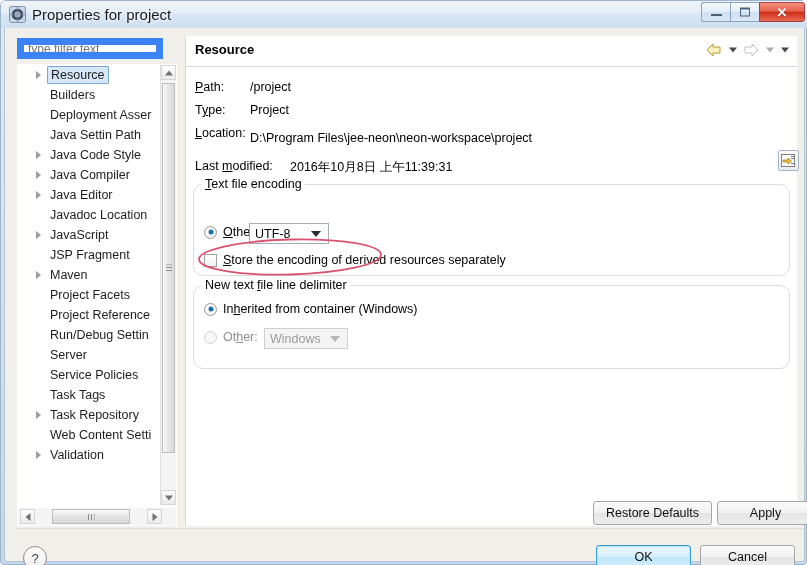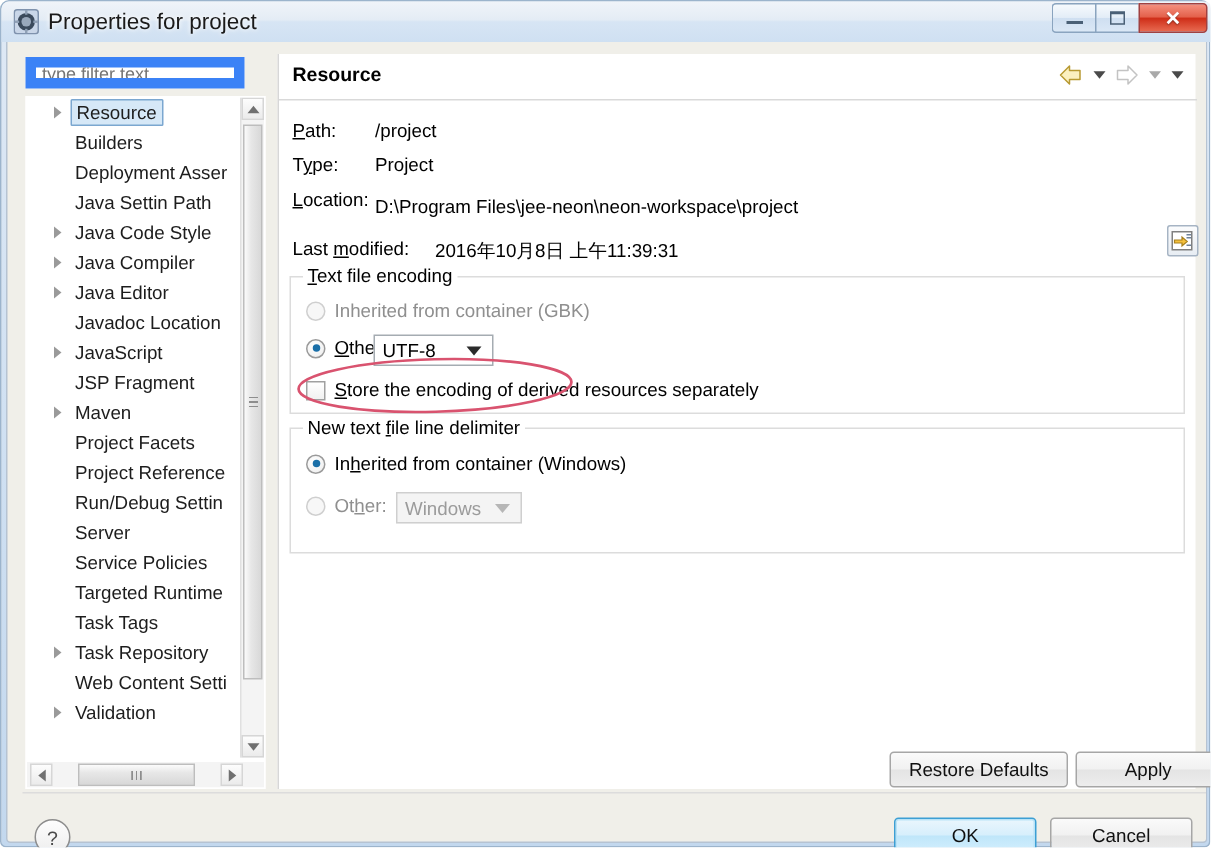--- a/index.html
+++ b/index.html
@@ -406,21 +406,21 @@
     background: linear-gradient(to bottom, #fbfcfd, #e8edf3);
     border: 1px solid #a6b4c4;
     border-radius: 2px;
   }
 
   
   .group {
     position: absolute;
     box-sizing: border-box;
     border: 1px solid #dcdcdc;
-    border-radius: 0;
+    border-radius: 10px;
   }
   .group-title {
     position: absolute;
     top: -8px;
     left: 8px;
     background: #ffffff;
     padding: 0 3px;
     font-size: 12.5px;
     color: #000000;
     white-space: nowrap;
@@ -604,21 +604,20 @@
               <div class="tree-item"><span class="tree-arrow"></span><span class="tree-label">Java Editor</span></div>
               <div class="tree-item"><span class="tree-label">Javadoc Location</span></div>
               <div class="tree-item"><span class="tree-arrow"></span><span class="tree-label">JavaScript</span></div>
               <div class="tree-item"><span class="tree-label">JSP Fragment</span></div>
               <div class="tree-item"><span class="tree-arrow"></span><span class="tree-label">Maven</span></div>
               <div class="tree-item"><span class="tree-label">Project Facets</span></div>
               <div class="tree-item"><span class="tree-label">Project Reference</span></div>
               <div class="tree-item"><span class="tree-label">Run/Debug Settin</span></div>
               <div class="tree-item"><span class="tree-label">Server</span></div>
               <div class="tree-item"><span class="tree-label">Service Policies</span></div>
-              <div class="tree-item"><span class="tree-label">Targeted Runtime</span></div>
               <div class="tree-item"><span class="tree-label">Task Tags</span></div>
               <div class="tree-item"><span class="tree-arrow"></span><span class="tree-label">Task Repository</span></div>
               <div class="tree-item"><span class="tree-label">Web Content Setti</span></div>
               <div class="tree-item"><span class="tree-arrow"></span><span class="tree-label">Validation</span></div>
             </div>
 
           <div class="vscroll">
             <div class="sb-arrow up">
               <div class="tri-up"></div>
             </div>
@@ -710,24 +709,20 @@
               <span class="lbl">Last <span class="u">m</span>odified:</span>
             </div>
             <div class="row" style="left:104px; top:92px;">
               <span>2016年10月8日 上午11:39:31</span>
             </div>
 
             <div class="group" style="left:7px; top:117px; width:597px; height:92px;">
               <div class="group-title">
                 <span class="u">T</span>ext file encoding</div>
 
-              <div class="opt-row" style="left:10px; top:15px;">
-                <span class="radio disabled"></span>
-                <span class="opt-text disabled">Inherited from container (GBK)</span>
-              </div>
 
               <div class="opt-row" style="left:10px; top:40px;">
                 <span class="radio checked"></span>
                 <span class="opt-text">
                   <span class="u">O</span>ther:</span>
               </div>
               <div class="combo" style="position:absolute; left:55px; top:38px; width:80px;">
                 <span>UTF-8</span>
                 <span class="combo-caret"></span>
               </div>

